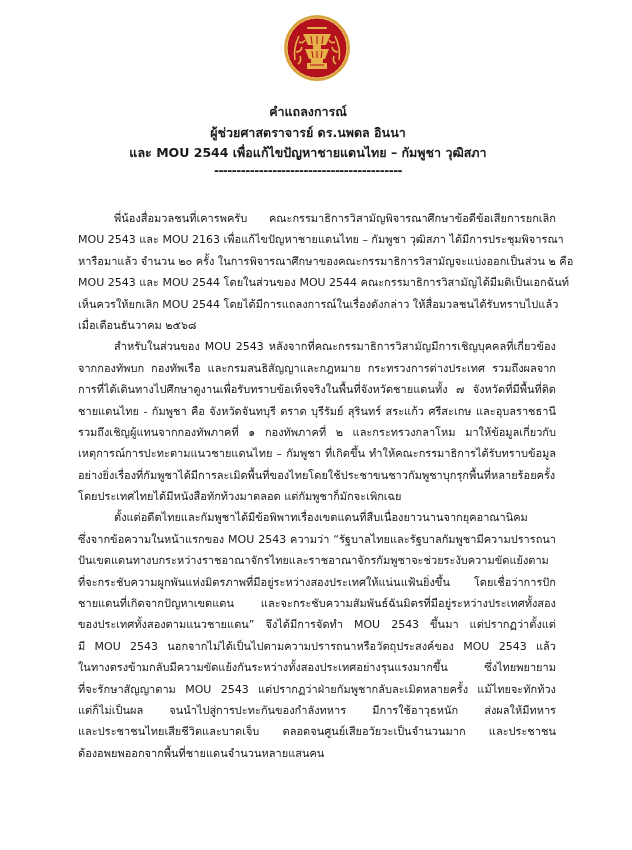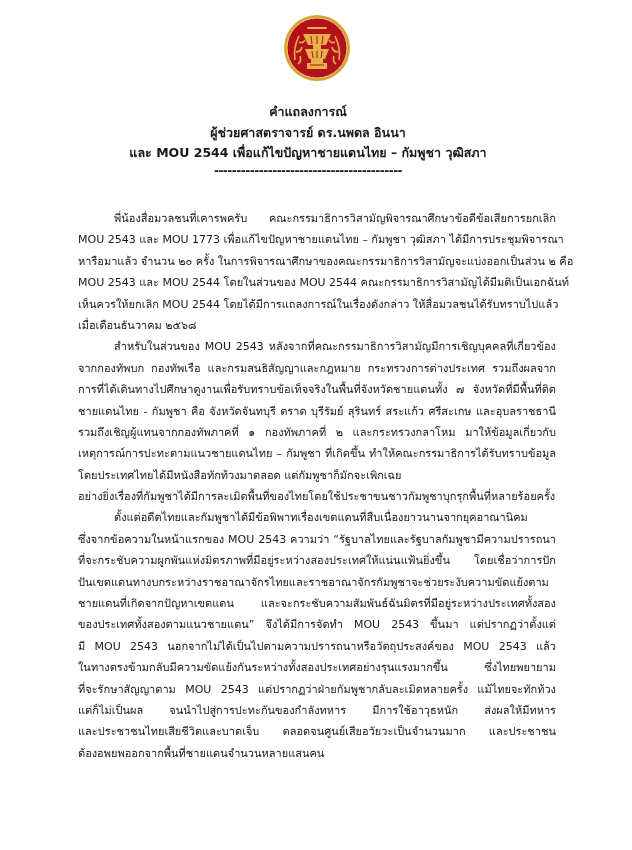--- a/index.html
+++ b/index.html
@@ -54,37 +54,37 @@
 
 <div class="header">
   <div class="line">คำแถลงการณ์</div>
   <div class="line">ผู้ช่วยศาสตราจารย์ ดร.นพดล  อินนา</div>
   <div class="line">และ MOU 2544 เพื่อแก้ไขปัญหาชายแดนไทย – กัมพูชา วุฒิสภา</div>
   <div class="rule">------------------------------------------</div>
 </div>
 
 <div class="body-text" id="body-lines">
     <div class="bl indent">พี่น้องสื่อมวลชนที่เคารพครับ คณะกรรมาธิการวิสามัญพิจารณาศึกษาข้อดีข้อเสียการยกเลิก</div>
-    <div class="bl">MOU 2543 และ MOU 1773 เพื่อแก้ไขปัญหาชายแดนไทย – กัมพูชา วุฒิสภา ได้มีการประชุมพิจารณา</div>
+    <div class="bl">MOU 2543 และ MOU 2163 เพื่อแก้ไขปัญหาชายแดนไทย – กัมพูชา วุฒิสภา ได้มีการประชุมพิจารณา</div>
     <div class="bl">หารือมาแล้ว จำนวน ๒๐ ครั้ง ในการพิจารณาศึกษาของคณะกรรมาธิการวิสามัญจะแบ่งออกเป็นส่วน ๒ คือ</div>
     <div class="bl">MOU 2543 และ MOU 2544 โดยในส่วนของ MOU 2544 คณะกรรมาธิการวิสามัญได้มีมติเป็นเอกฉันท์</div>
     <div class="bl">เห็นควรให้ยกเลิก MOU 2544 โดยได้มีการแถลงการณ์ในเรื่องดังกล่าว ให้สื่อมวลชนได้รับทราบไปแล้ว</div>
     <div class="bl last">เมื่อเดือนธันวาคม ๒๕๖๘</div>
     <div class="bl indent">สำหรับในส่วนของ MOU 2543 หลังจากที่คณะกรรมาธิการวิสามัญมีการเชิญบุคคลที่เกี่ยวข้อง</div>
     <div class="bl">จากกองทัพบก กองทัพเรือ และกรมสนธิสัญญาและกฎหมาย กระทรวงการต่างประเทศ รวมถึงผลจาก</div>
     <div class="bl">การที่ได้เดินทางไปศึกษาดูงานเพื่อรับทราบข้อเท็จจริงในพื้นที่จังหวัดชายแดนทั้ง ๗ จังหวัดที่มีพื้นที่ติด</div>
     <div class="bl">ชายแดนไทย - กัมพูชา คือ จังหวัดจันทบุรี ตราด บุรีรัมย์ สุรินทร์ สระแก้ว ศรีสะเกษ และอุบลราชธานี</div>
     <div class="bl">รวมถึงเชิญผู้แทนจากกองทัพภาคที่ ๑ กองทัพภาคที่ ๒ และกระทรวงกลาโหม มาให้ข้อมูลเกี่ยวกับ</div>
     <div class="bl">เหตุการณ์การปะทะตามแนวชายแดนไทย – กัมพูชา ที่เกิดขึ้น ทำให้คณะกรรมาธิการได้รับทราบข้อมูล</div>
+    <div class="bl">อย่างยิ่งเรื่องที่กัมพูชาได้มีการละเมิดพื้นที่ของไทยโดยใช้ประชาขนชาวกัมพูชาบุกรุกพื้นที่หลายร้อยครั้ง</div>
     <div class="bl last">โดยประเทศไทยได้มีหนังสือทักท้วงมาตลอด แต่กัมพูชาก็มักจะเพิกเฉย</div>
-    <div class="bl">อย่างยิ่งเรื่องที่กัมพูชาได้มีการละเมิดพื้นที่ของไทยโดยใช้ประชาขนชาวกัมพูชาบุกรุกพื้นที่หลายร้อยครั้ง</div>
     <div class="bl indent">ตั้งแต่อดีตไทยและกัมพูชาได้มีข้อพิพาทเรื่องเขตแดนที่สืบเนื่องยาวนานจากยุคอาณานิคม</div>
     <div class="bl">ซึ่งจากข้อความในหน้าแรกของ MOU 2543 ความว่า “รัฐบาลไทยและรัฐบาลกัมพูชามีความปรารถนา</div>
+    <div class="bl">ปันเขตแดนทางบกระหว่างราชอาณาจักรไทยและราชอาณาจักรกัมพูชาจะช่วยระงับความขัดแย้งตาม</div>
     <div class="bl">ที่จะกระชับความผูกพันแห่งมิตรภาพที่มีอยู่ระหว่างสองประเทศให้แน่นแฟ้นยิ่งขึ้น โดยเชื่อว่าการปัก</div>
-    <div class="bl">ปันเขตแดนทางบกระหว่างราชอาณาจักรไทยและราชอาณาจักรกัมพูชาจะช่วยระงับความขัดแย้งตาม</div>
     <div class="bl">ชายแดนที่เกิดจากปัญหาเขตแดน และจะกระชับความสัมพันธ์ฉันมิตรที่มีอยู่ระหว่างประเทศทั้งสอง</div>
     <div class="bl">ของประเทศทั้งสองตามแนวชายแดน” จึงได้มีการจัดทำ MOU 2543 ขึ้นมา แต่ปรากฏว่าตั้งแต่</div>
     <div class="bl">มี MOU 2543 นอกจากไม่ได้เป็นไปตามความปรารถนาหรือวัตถุประสงค์ของ MOU 2543 แล้ว</div>
     <div class="bl">ในทางตรงข้ามกลับมีความขัดแย้งกันระหว่างทั้งสองประเทศอย่างรุนแรงมากขึ้น ซึ่งไทยพยายาม</div>
     <div class="bl">ที่จะรักษาสัญญาตาม MOU 2543 แต่ปรากฏว่าฝ่ายกัมพูชากลับละเมิดหลายครั้ง แม้ไทยจะทักท้วง</div>
     <div class="bl">แต่ก็ไม่เป็นผล จนนำไปสู่การปะทะกันของกำลังทหาร มีการใช้อาวุธหนัก ส่งผลให้มีทหาร</div>
     <div class="bl">และประชาชนไทยเสียชีวิตและบาดเจ็บ ตลอดจนศูนย์เสียอวัยวะเป็นจำนวนมาก และประชาชน</div>
     <div class="bl last">ต้องอพยพออกจากพื้นที่ชายแดนจำนวนหลายแสนคน</div>
   </div>
 

